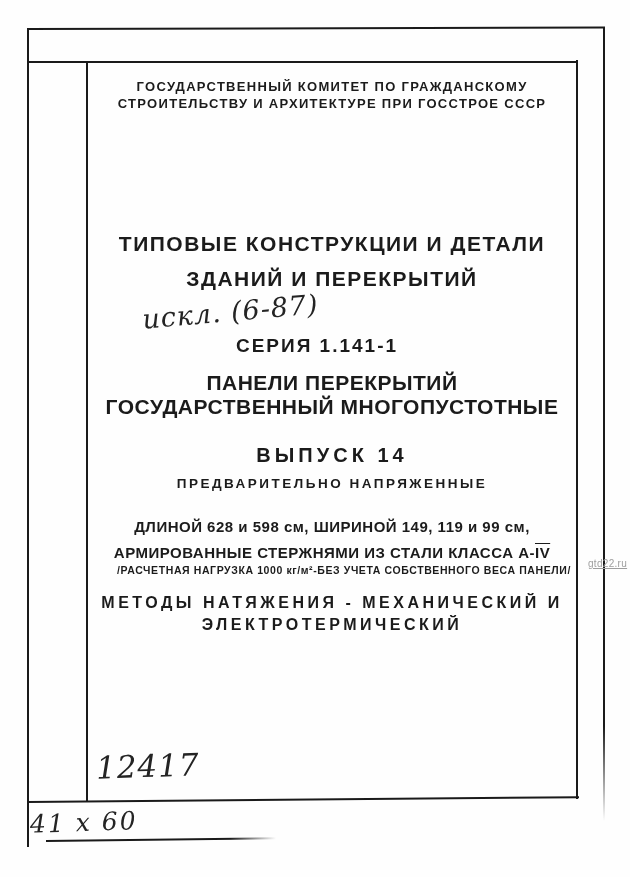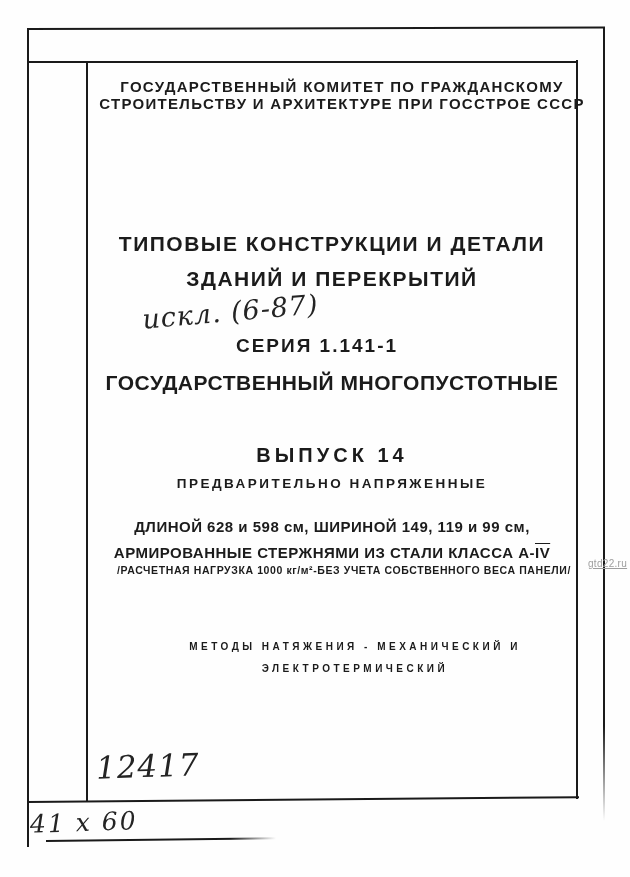--- a/index.html
+++ b/index.html
@@ -32,32 +32,32 @@
   
   .printed {
     position: absolute;
     left: 86px;
     width: 492px;
     text-align: center;
     font-weight: bold;
     color: #1b1b1b;
     white-space: nowrap;
   }
-  .org        { top: 78px;  font-size: 15px; line-height: 17px; letter-spacing: 1.3px; padding-left: 10px; }
+  .org        { top: 78px;  font-size: 13px; line-height: 17px; letter-spacing: 1.3px; }
   .doc-title  { top: 226px; font-size: 21px; line-height: 35px; letter-spacing: 1.5px; text-align: center; }
   .series     { top: 335px; font-size: 19px; letter-spacing: 2px; transform: translateX(-15px); }
   .subject    { top: 371px; font-size: 21px; line-height: 24px; letter-spacing: 0.5px; }
   .issue      { top: 444px; font-size: 20px; letter-spacing: 4px; }
   .desc-a     { top: 476px; font-size: 13.5px; letter-spacing: 2.5px; }
   .desc-b     { top: 496px; font-size: 13.5px; letter-spacing: 2.5px; }
   .desc-c     { top: 518px; font-size: 15px; letter-spacing: 0.5px; }
   .desc-d     { top: 544px; font-size: 15px; letter-spacing: 0.5px; }
   .steel-class { text-decoration: overline; }
   .load-note  { top: 564px; font-size: 10.5px; letter-spacing: 0.6px; padding-left: 12px; }
-  .methods    { top: 636px; font-size: 10px; line-height: 22px; letter-spacing: 3.5px; padding-left: 23px; }
+  .methods    { top: 592px; font-size: 16px; line-height: 22px; letter-spacing: 3.5px; }
   
   .hand {
     position: absolute;
     font-family: "DejaVu Serif", serif;
     font-style: italic;
     color: #242424;
     white-space: nowrap;
   }
   .hand-note   { left: 142px; top: 296px; font-size: 27px; transform: rotate(-5deg); letter-spacing: 1px; }
   .hand-number { left: 96px;  top: 748px; font-size: 31px; transform: rotate(-2deg); letter-spacing: 1px; }
@@ -96,20 +96,21 @@
   <div class="printed doc-title">
     <div>ТИПОВЫЕ КОНСТРУКЦИИ И ДЕТАЛИ</div>
     <div>ЗДАНИЙ И ПЕРЕКРЫТИЙ</div>
   </div>
 
   <div class="hand hand-note">искл. (6-87)</div>
 
   <div class="printed series">СЕРИЯ 1.141-1</div>
 
   <div class="printed subject">
+    <div>ПАНЕЛИ ПЕРЕКРЫТИЙ</div>
     <div>ГОСУДАРСТВЕННЫЙ МНОГОПУСТОТНЫЕ</div>
   </div>
 
   <div class="printed issue">ВЫПУСК 14</div>
 
   <div class="printed desc-a">ПРЕДВАРИТЕЛЬНО НАПРЯЖЕННЫЕ</div>
   <div class="printed desc-c">ДЛИНОЙ 628 и 598 см, ШИРИНОЙ 149, 119 и 99 см,</div>
   <div class="printed desc-d"><span>АРМИРОВАННЫЕ СТЕРЖНЯМИ ИЗ СТАЛИ КЛАССА А-</span><span class="steel-class">IV</span></div>
 
   <div class="printed load-note">/РАСЧЕТНАЯ НАГРУЗКА 1000 кг/м²-БЕЗ УЧЕТА СОБСТВЕННОГО ВЕСА ПАНЕЛИ/</div>

